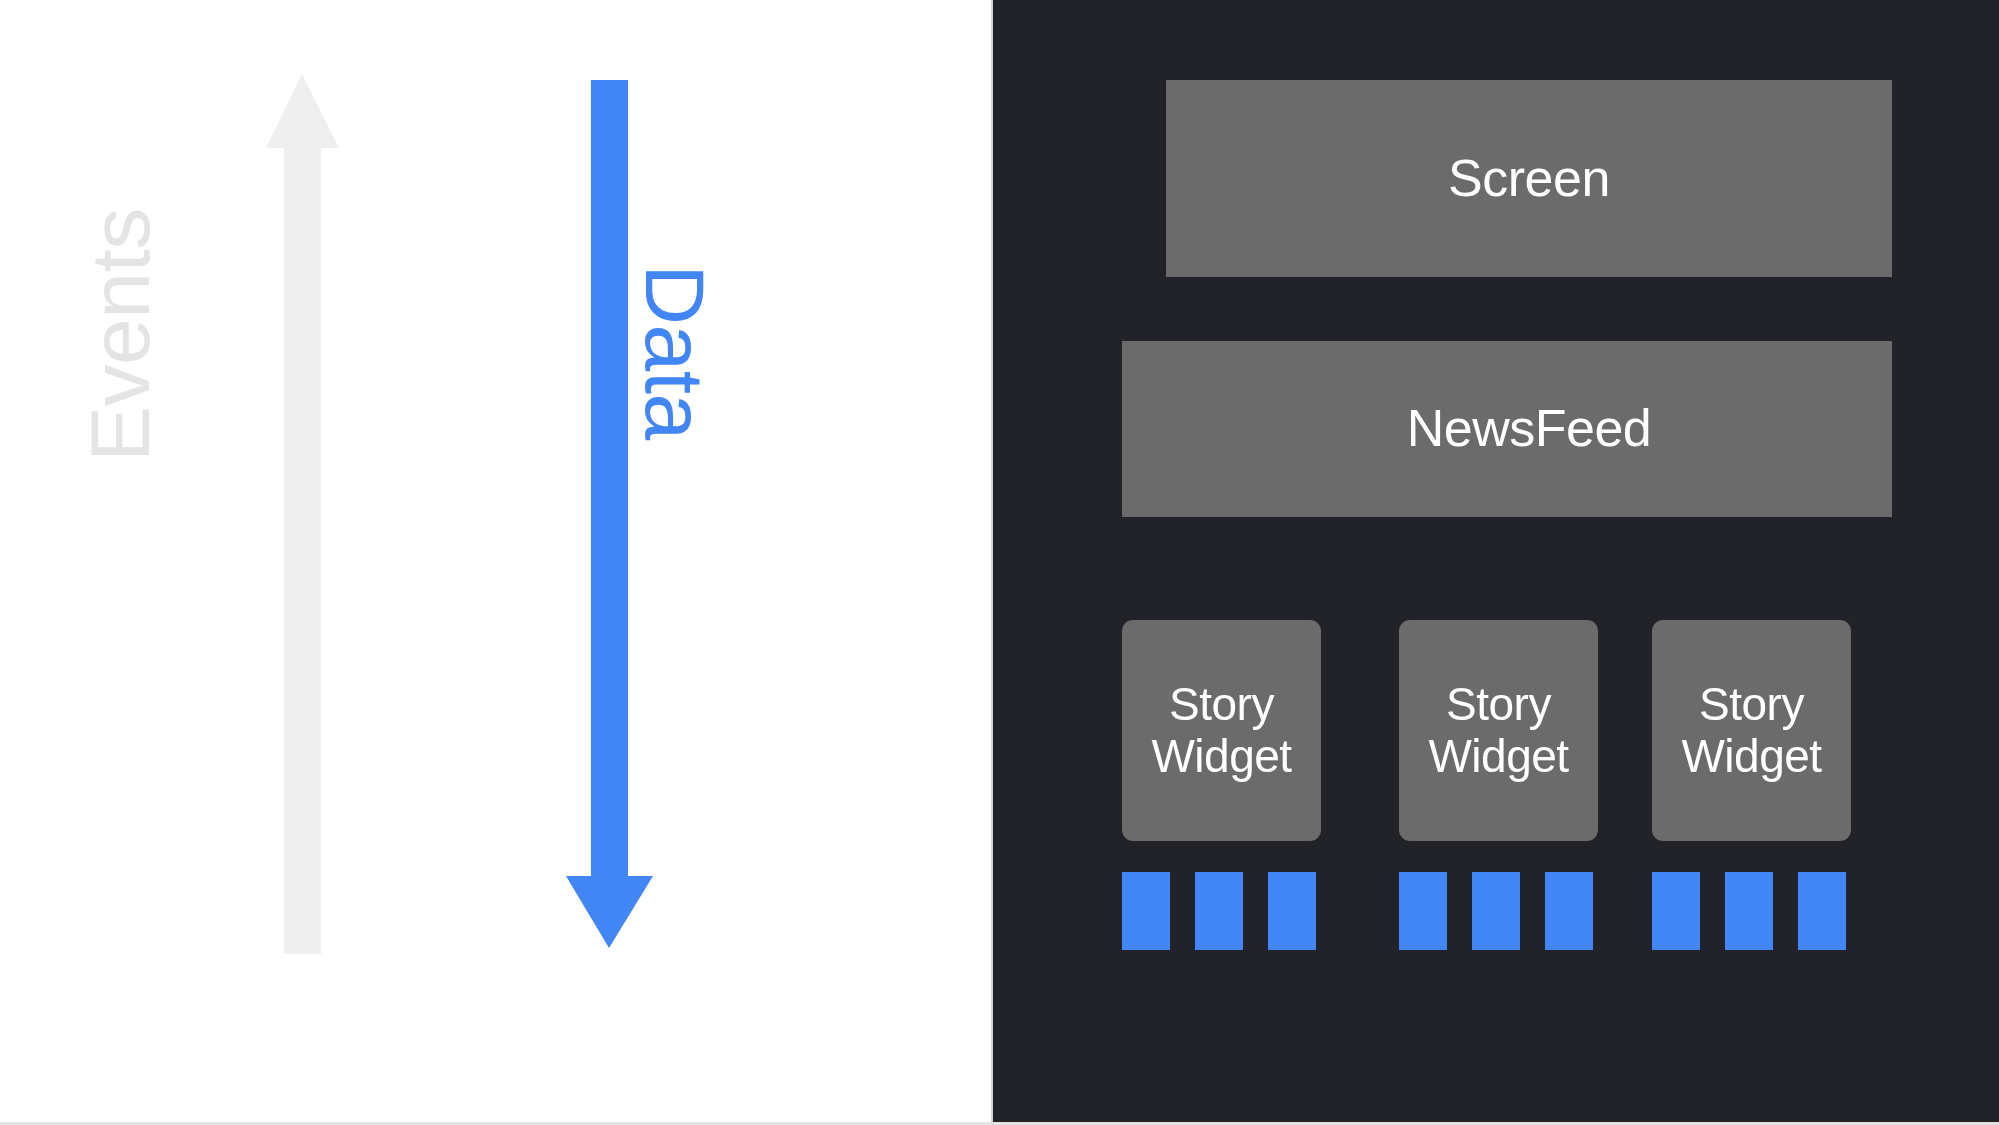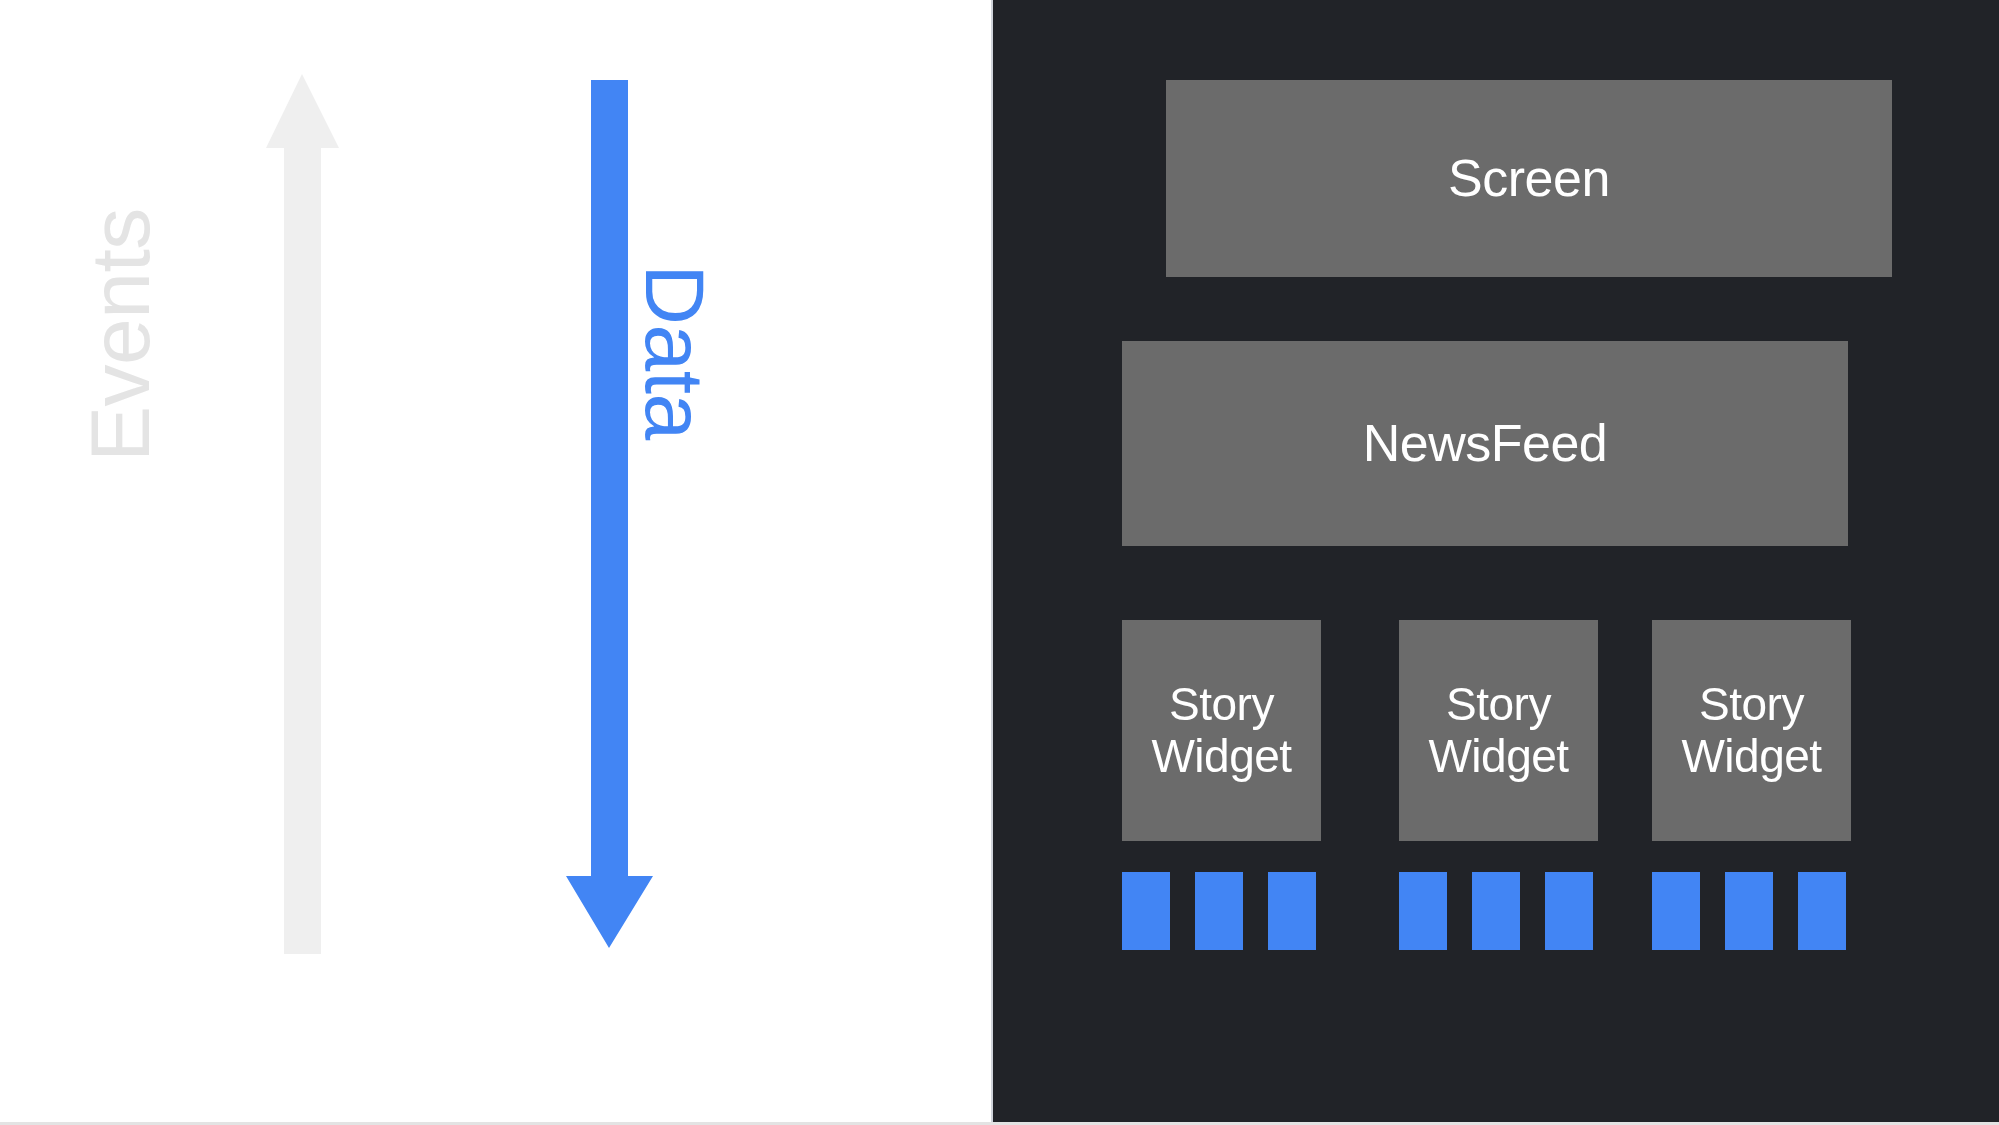--- a/index.html
+++ b/index.html
@@ -106,21 +106,22 @@
     width: 726px;
     height: 197px;
     margin-left: 44px;
   }
 
   
   #node-newsfeed {
     left: 129px;
     top: 341px;
     width: 726px;
-    height: 205px;
+    height: 176px;
+    padding-left: 44px;
   }
 
   
   #widget-row {
     position: absolute;
     left: 129px;
     top: 620px;
     width: 726px;
     height: 221px;
   }
@@ -131,20 +132,21 @@
     height: 221px;
     background: #6b6b6b;
     color: #ffffff;
     display: flex;
     align-items: center;
     justify-content: center;
     text-align: center;
     font-size: 46px;
     line-height: 1.12;
     letter-spacing: -0.5px;
+    border-radius: 11px;
   }
   .story-widget.w0 { left: 0px; }
   .story-widget.w1 { left: 277px; }
   .story-widget.w2 { left: 530px; }
 
   
   #leaf-row {
     position: absolute;
     left: 129px;
     top: 872px;

